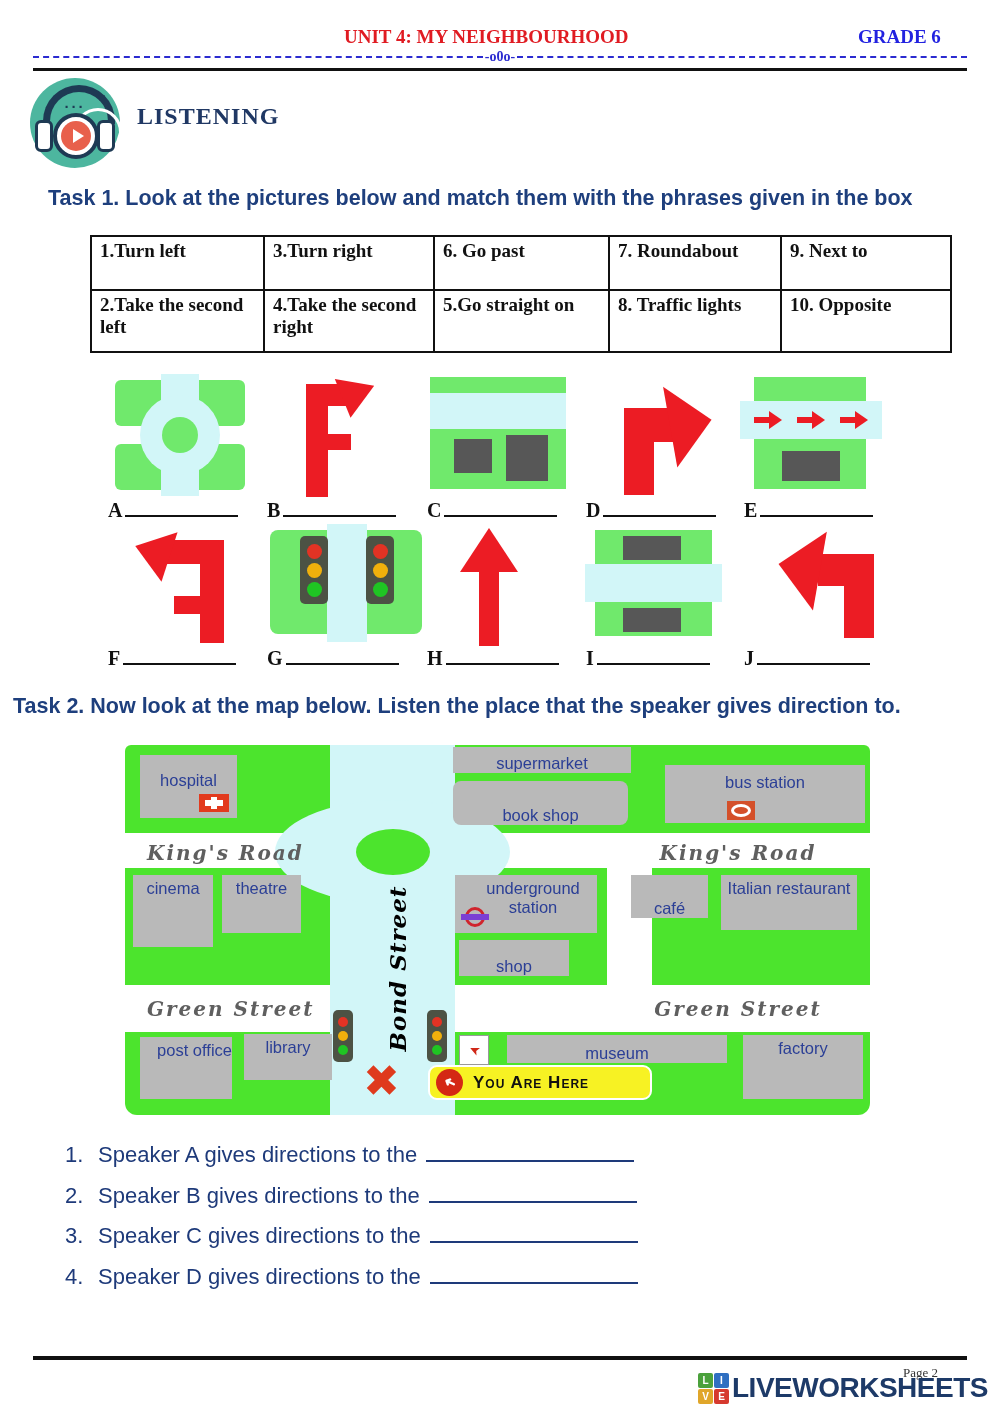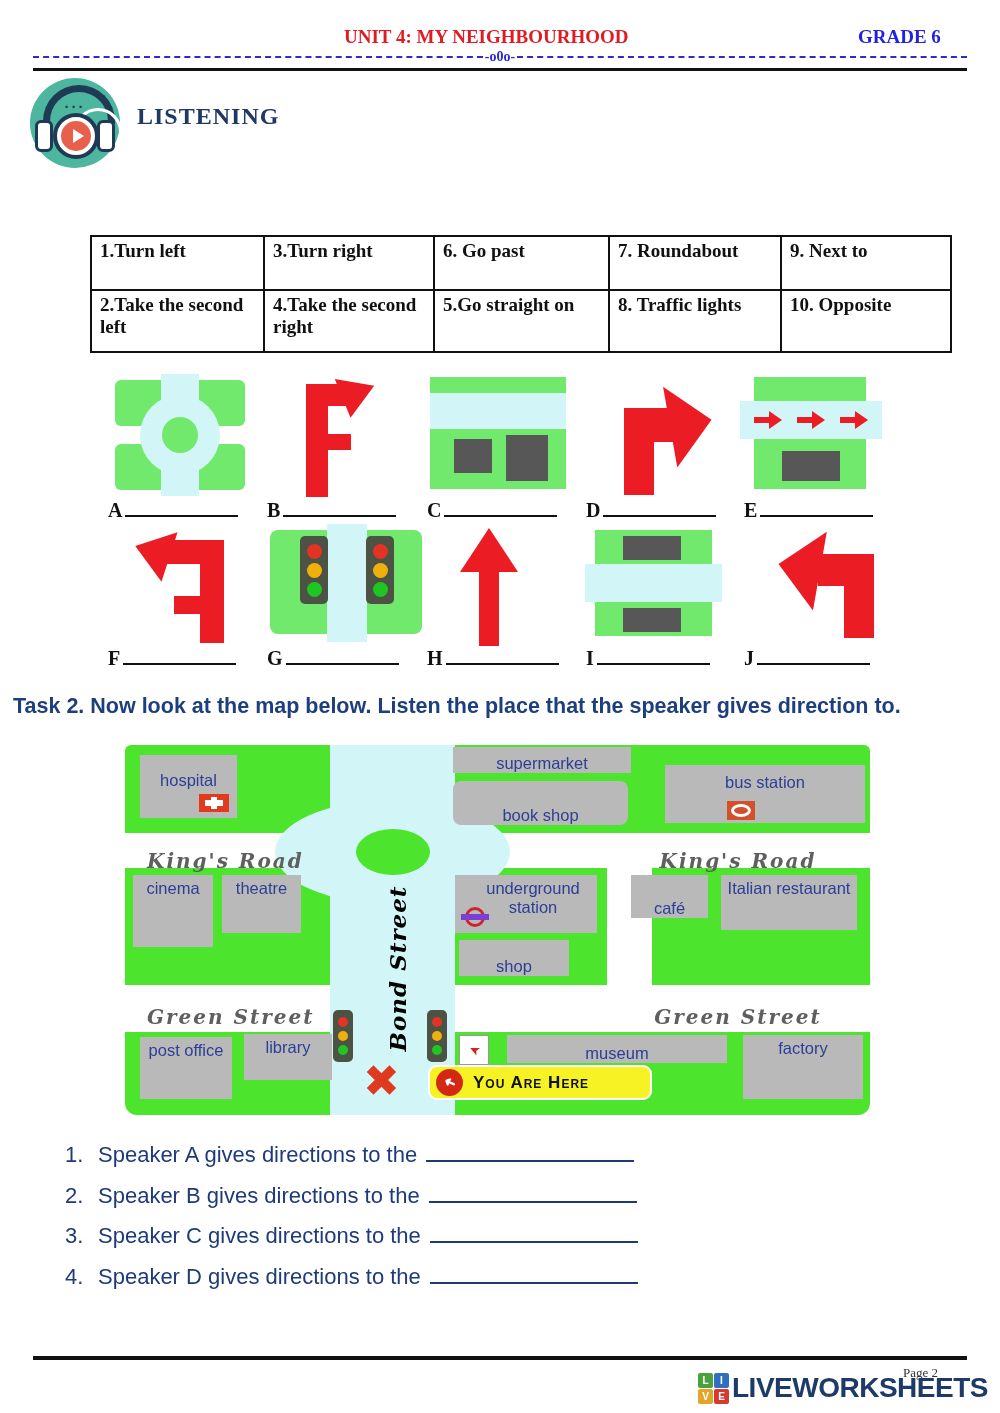--- a/index.html
+++ b/index.html
@@ -51,21 +51,21 @@
   
   .map{left:125px;top:745px;width:745px;height:370px;background:#4ce42d;border-radius:6px 6px 12px 12px;}
   .map .road-h{position:absolute;left:0;width:745px;background:#fff;}
   .map .bond{position:absolute;left:205px;top:0;width:125px;height:370px;background:#d2f6f8;}
   .map .rabout{position:absolute;left:150px;top:55px;width:235px;height:104px;background:#d2f6f8;border-radius:50%;}
   .map .risland{position:absolute;left:231px;top:84px;width:74px;height:46px;background:#4ce42d;border-radius:50%;}
   .map .road-v{position:absolute;background:#fff;}
   .bld{position:absolute;background:#b9b9b9;color:#2b3f96;font:16.5px "Liberation Sans",sans-serif;
        display:flex;align-items:flex-start;justify-content:center;text-align:center;line-height:1.15;padding-top:4px;box-sizing:border-box;}
   .bld.mid{align-items:flex-end;padding-top:0;}
-  .street{position:absolute;color:#5f5f5f;font:bold italic 20px "DejaVu Serif",serif;font-style:italic;letter-spacing:2px;margin-top:8px;}
+  .street{position:absolute;color:#5f5f5f;font:bold italic 20px "DejaVu Serif",serif;font-style:italic;letter-spacing:2px;}
   .bondlabel{position:absolute;left:187px;top:210px;width:170px;text-align:center;color:#000;
     font:bold italic 23px "DejaVu Serif",serif;font-style:italic;letter-spacing:1px;transform:rotate(-90deg);}
   .crossicon{position:absolute;right:8px;bottom:6px;width:30px;height:18px;background:#e23a1e;}
   .crossicon:before{content:"";position:absolute;left:12px;top:3px;width:6px;height:12px;background:#fff;}
   .crossicon:after{content:"";position:absolute;left:6px;top:6px;width:18px;height:6px;background:#fff;}
   .busicon{position:absolute;left:62px;bottom:3px;width:28px;height:19px;background:#d4502a;}
   .busicon:before{content:"";position:absolute;left:4px;top:3px;width:14px;height:7px;border:3px solid #fff;border-radius:50%;}
   .tubeicon{position:absolute;left:6px;bottom:6px;width:28px;height:20px;}
   .tubeicon:before{content:"";position:absolute;left:4px;top:0;width:14px;height:14px;border:3px solid #d0242c;border-radius:50%;}
   .tubeicon:after{content:"";position:absolute;left:0;top:7px;width:28px;height:6px;background:#7b3fd4;}
@@ -117,20 +117,21 @@
     <div class="ear r"></div>
     <div class="dots">···</div>
     <div class="pouter">
       <div class="pinner">
           <div class="tri"></div>
         </div>
     </div>
   </div>
   <div class="abs listening-title">LISTENING</div>
 
+  <div class="abs task1-title">Task 1. Look at the pictures below and match them with the phrases given in the box</div>
 
   <div class="abs ptable">
     <div class="cell r1">1.Turn left</div>
     <div class="cell r1">3.Turn right</div>
     <div class="cell r1">6. Go past</div>
     <div class="cell r1">7. Roundabout</div>
     <div class="cell r1">9. Next to</div>
     <div class="cell r2">2.Take the second left</div>
     <div class="cell r2">4.Take the second right</div>
     <div class="cell r2">5.Go straight on</div>
@@ -296,21 +297,21 @@
     </div>
     <div class="bld mid" style="left:334px;top:195px;width:110px;height:36px;">
       <span>shop</span>
     </div>
     <div class="bld mid" style="left:506px;top:130px;width:77px;height:43px;">
       <span>café</span>
     </div>
     <div class="bld" style="left:596px;top:130px;width:136px;height:55px;">
       <span>Italian restaurant</span>
     </div>
-    <div class="bld" style="left:15px;top:292px;width:92px;height:62px;">
+    <div class="bld" style="left:15px;top:292px;width:92px;height:62px;justify-content:flex-end;">
       <span>post office</span>
     </div>
     <div class="bld" style="left:119px;top:289px;width:88px;height:46px;">
       <span>library</span>
     </div>
     <div class="bld mid" style="left:382px;top:290px;width:220px;height:28px;">
       <span>museum</span>
     </div>
     <div class="bld" style="left:618px;top:290px;width:120px;height:64px;">
       <span>factory</span>

